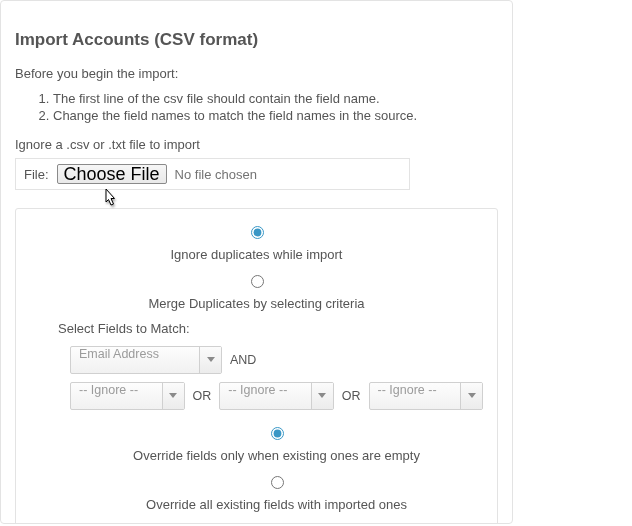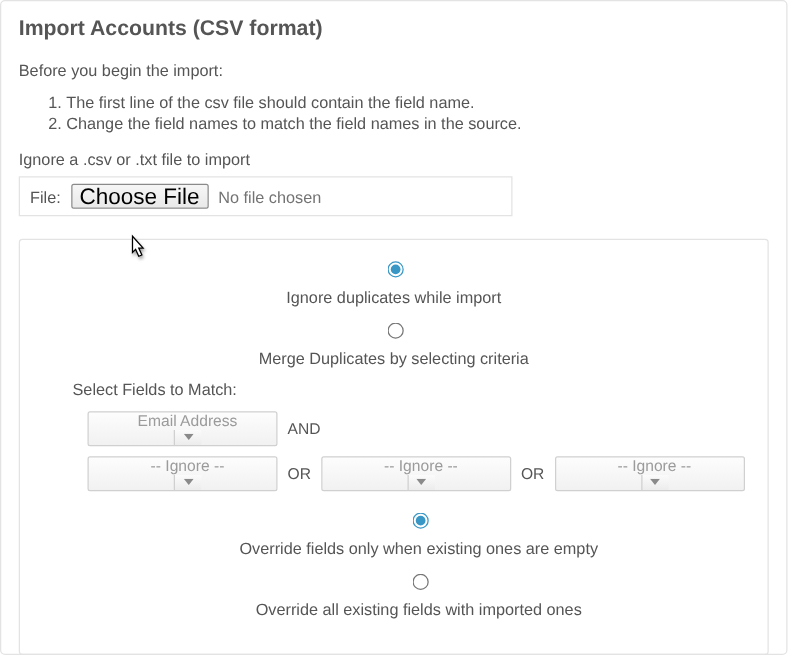--- a/index.html
+++ b/index.html
@@ -5,25 +5,25 @@
   * { box-sizing: border-box; }
   body {
     margin: 0;
     padding: 0;
     font-family: "Segoe UI", "Helvetica Neue", Arial, sans-serif;
     font-size: 13px;
     color: #555;
     background: #fff;
   }
   .panel {
-    width: 630px;
+    width: 513px;
     height: 524px;
     border: 1px solid #e3e3e3;
     border-radius: 4px;
-    padding: 8px 14px 14px 14px;
+    padding: 25px 14px 14px 14px;
     position: relative;
   }
   h2.title {
     font-size: 17px;
     font-weight: 600;
     color: #555;
     margin: 4px 0 14px 0;
   }
   .intro { margin: 16px 0 10px 0; }
   ol.instructions {
@@ -76,30 +76,28 @@
   }
   .sel-row {
     display: flex;
     align-items: center;
     gap: 8px;
     margin-left: 40px;
     margin-bottom: 8px;
   }
   .fake-select {
     display: inline-flex;
-    align-items: center;
     justify-content: space-between;
     height: 28px;
     border: 1px solid #d0d0d0;
     border-radius: 2px;
     background: linear-gradient(#fdfdfd,#f1f1f1);
     color: #9b9b9b;
     font-size: 12.5px;
     padding: 0 0 0 8px;
-    flex-direction: column;
   }
   .fake-select .arrow-box {
     width: 22px;
     height: 100%;
     border-left: 1px solid #d0d0d0;
     display: flex;
     align-items: center;
     justify-content: center;
     background: linear-gradient(#fbfbfb,#ececec);
   }

